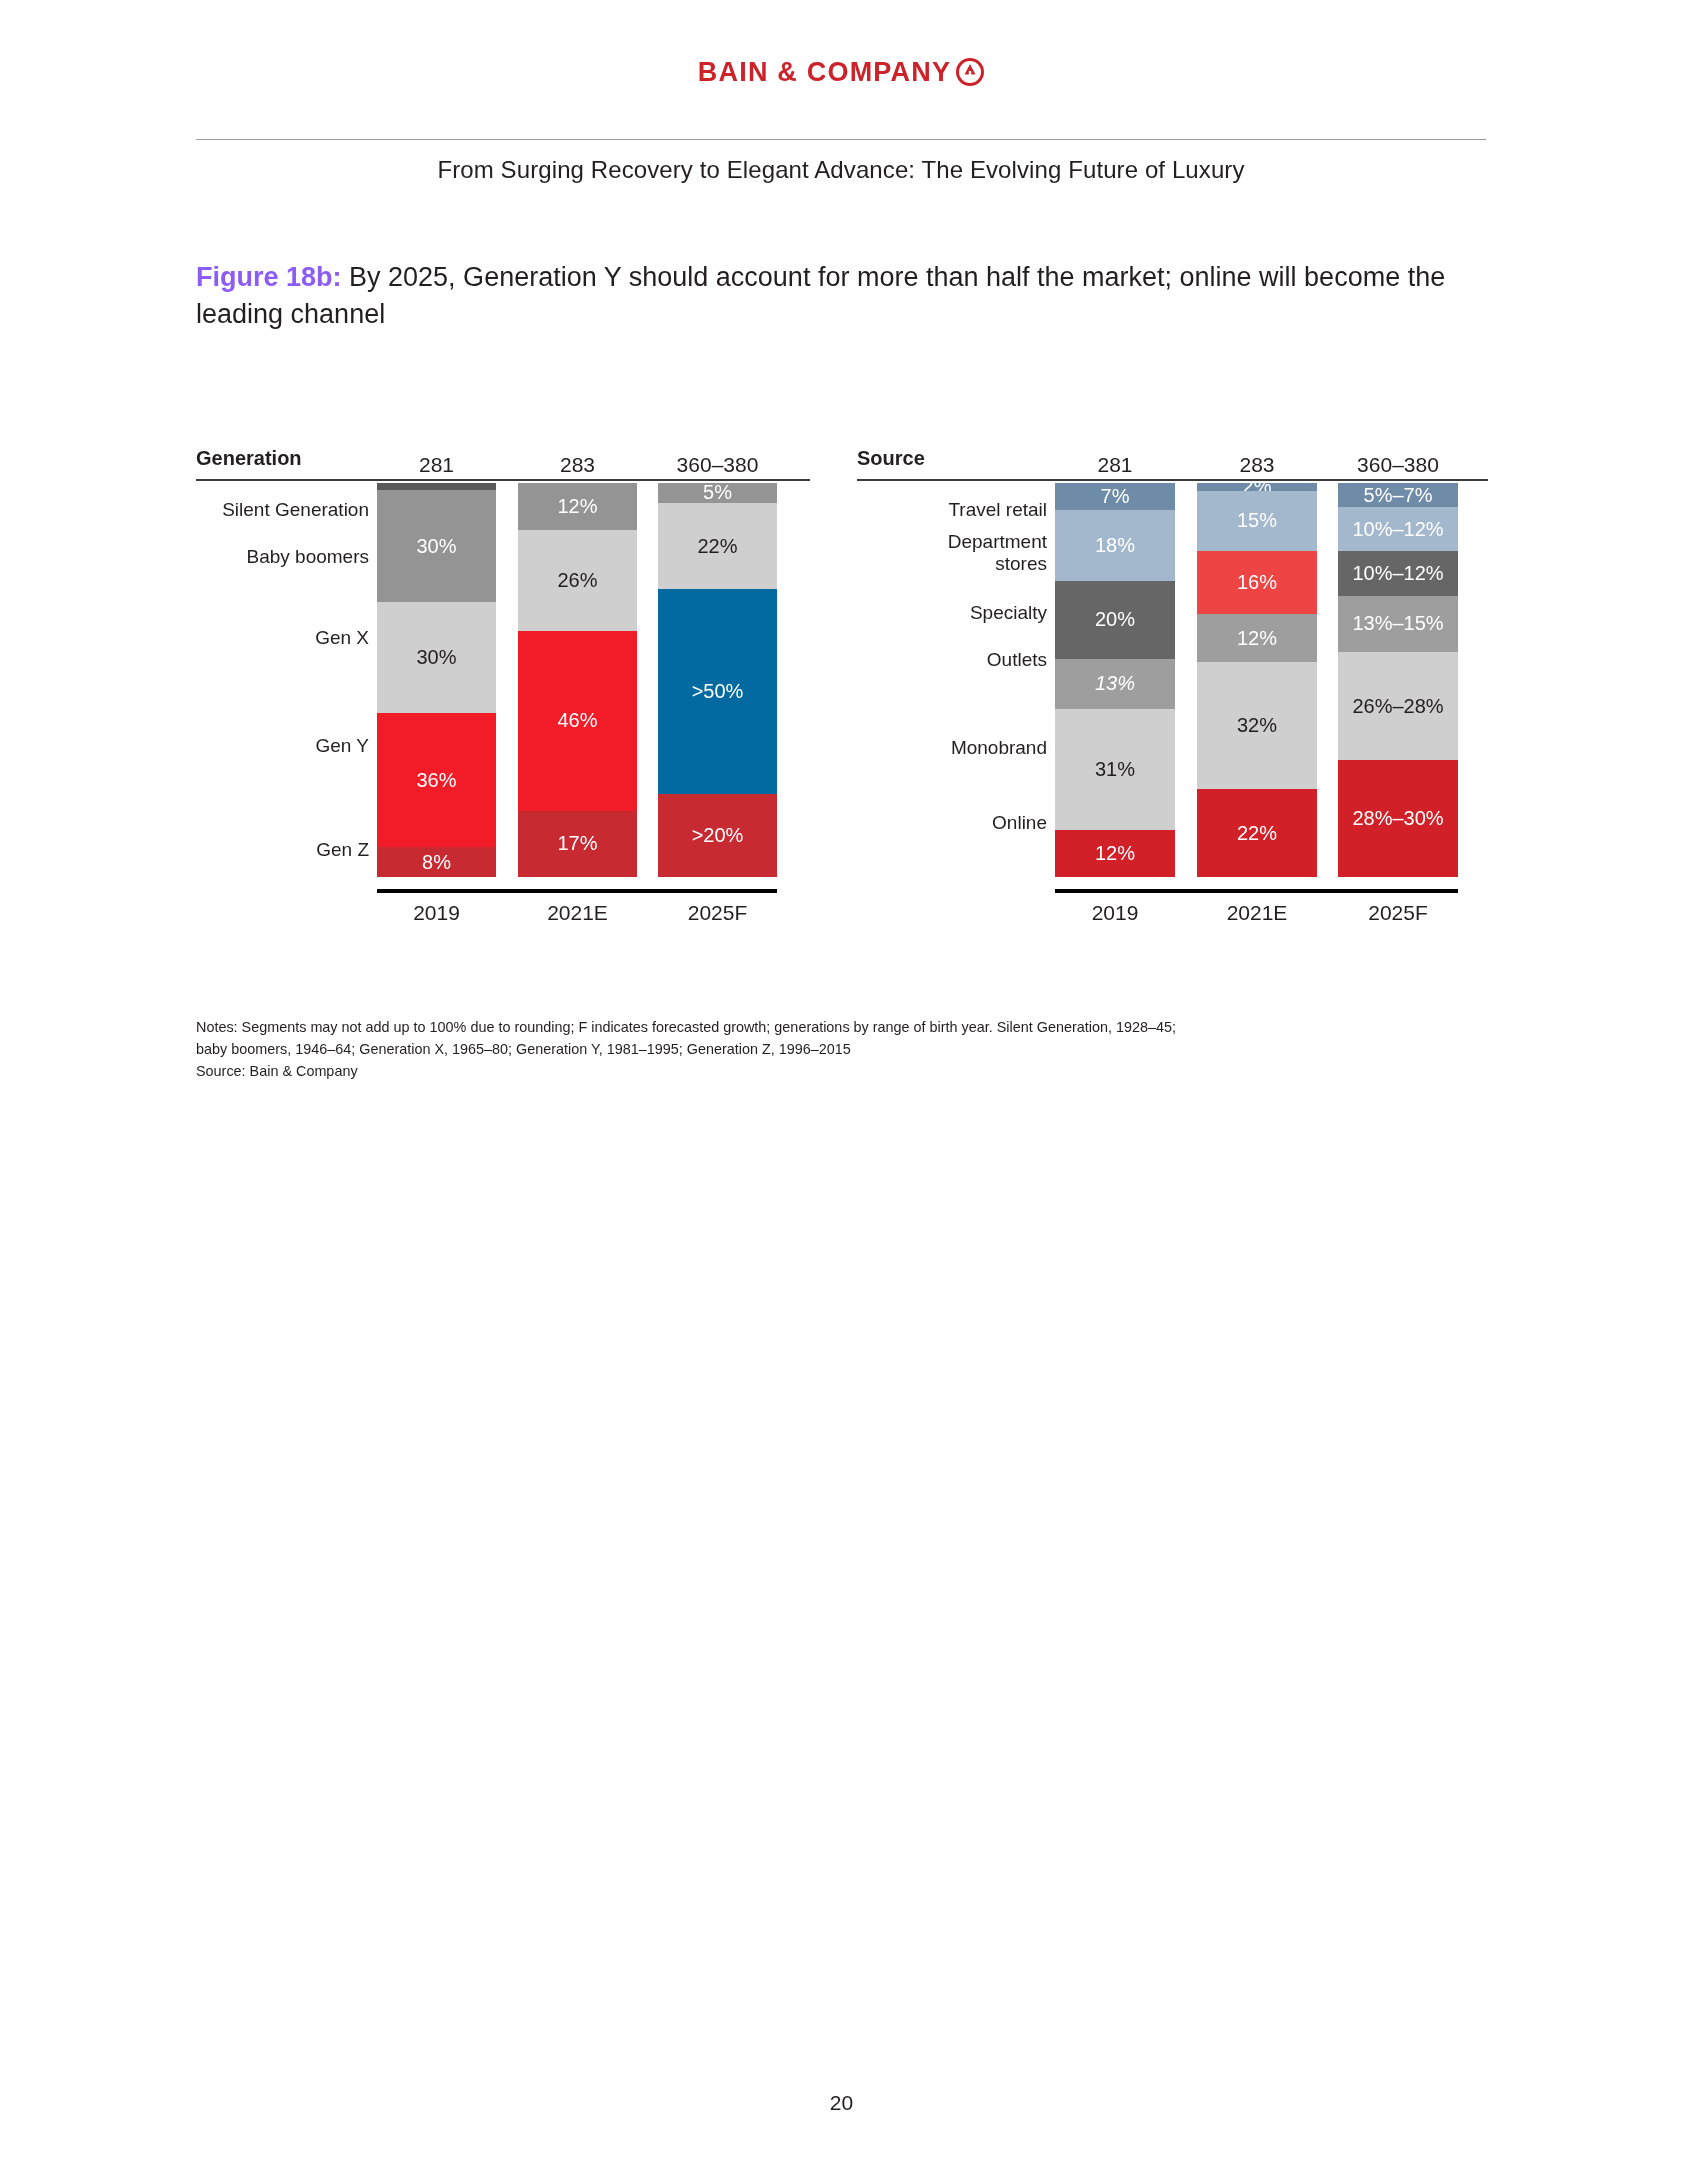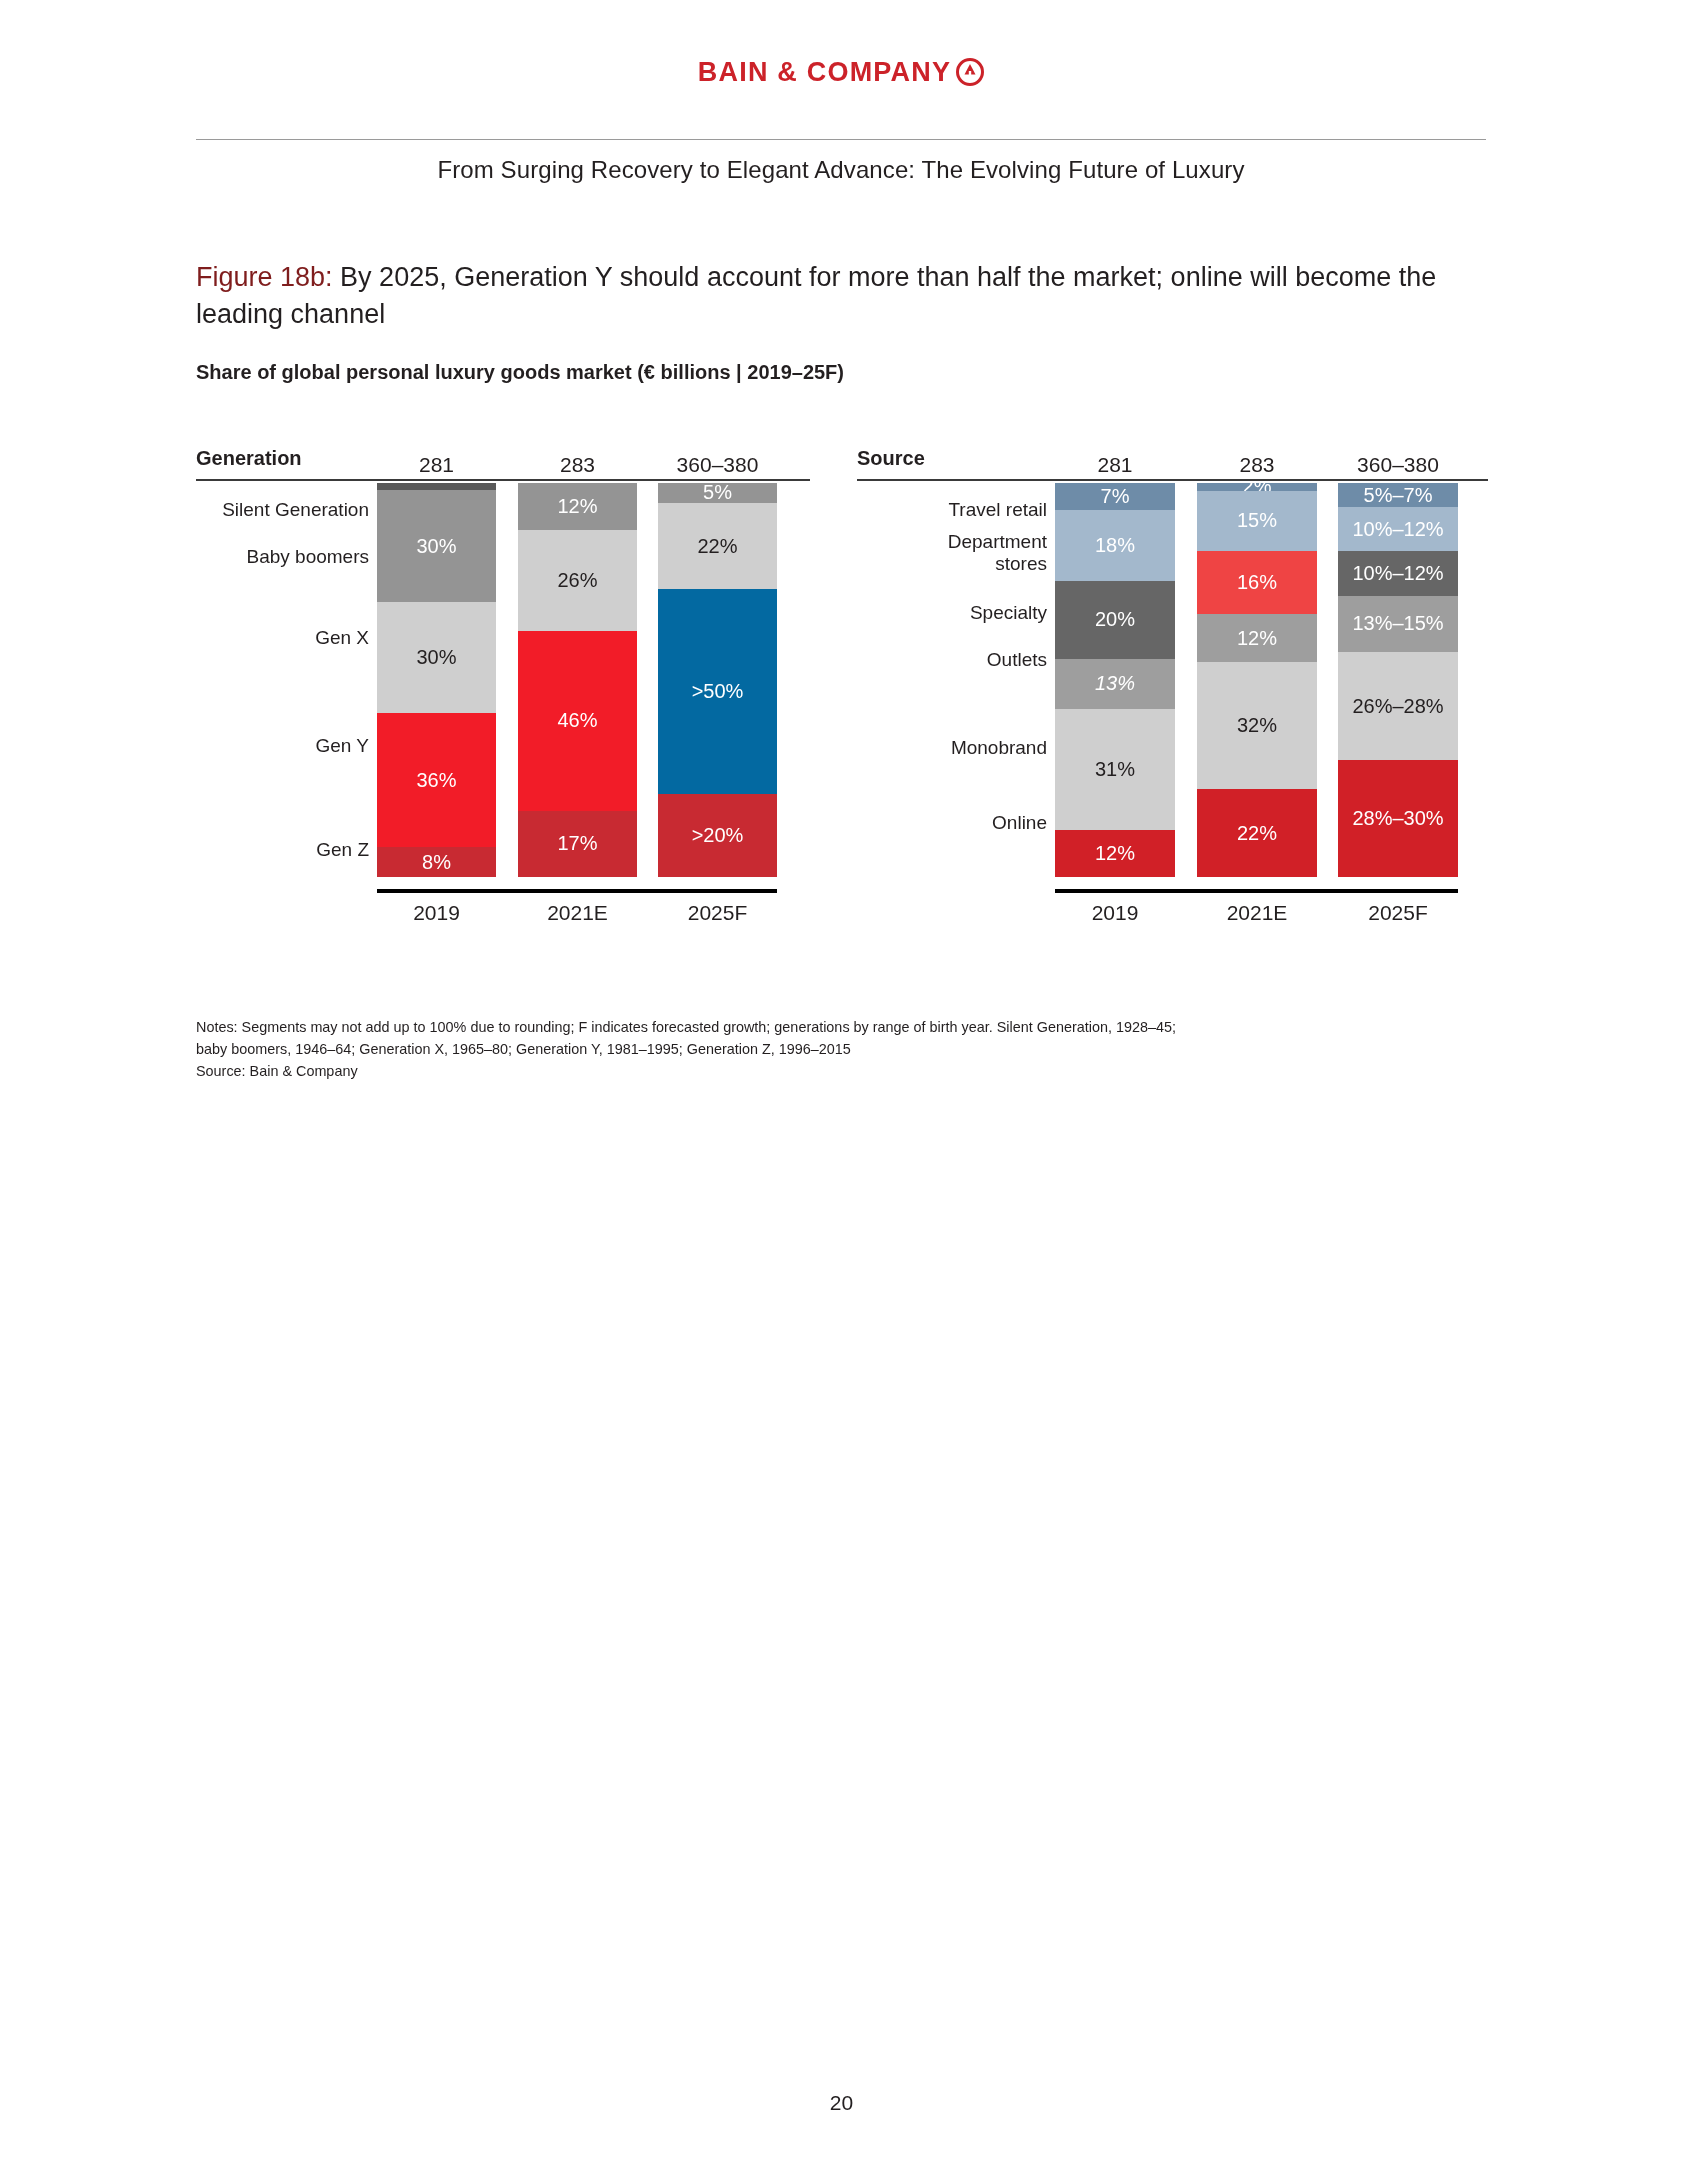--- a/index.html
+++ b/index.html
@@ -71,22 +71,22 @@
   .fig-title {
     position: absolute;
     left: 196px;
     top: 259px;
     width: 1292px;
     font-size: 27px;
     line-height: 1.38;
     color: #231f20;
   }
   .fig-title .fig-num {
-    color: #7f1d1d;
-    font-weight: normal;
+    color: #8b5cf6;
+    font-weight: bold;
   }
 
   .fig-subtitle {
     position: absolute;
     left: 196px;
     top: 361px;
     font-size: 20px;
     font-weight: bold;
     color: #231f20;
   }
@@ -223,21 +223,20 @@
     </span>
   </div>
 
   <div class="top-rule"></div>
   <div class="running-head">From Surging Recovery to Elegant Advance: The Evolving Future of Luxury</div>
 
   <div class="fig-title">
     <span class="fig-num">Figure 18b:</span>
     <span>By 2025, Generation Y should account for more than half the market; online will become the leading channel</span>
   </div>
-  <div class="fig-subtitle">Share of global personal luxury goods market (€ billions | 2019–25F)</div>
 
   <div class="panel panel-left">
     <div class="panel-label">Generation</div>
     <div class="panel-rule"></div>
     <div class="chart">
       <div class="cat-labels" id="gen-labels">
           <div class="cat-label" style="top: 0px; left: 0px; width: 173px;">Silent Generation</div>
           <div class="cat-label" style="top: 47px; left: 0px; width: 173px;">Baby boomers</div>
           <div class="cat-label" style="top: 128px; left: 0px; width: 173px;">Gen X</div>
           <div class="cat-label" style="top: 236px; left: 0px; width: 173px;">Gen Y</div>

